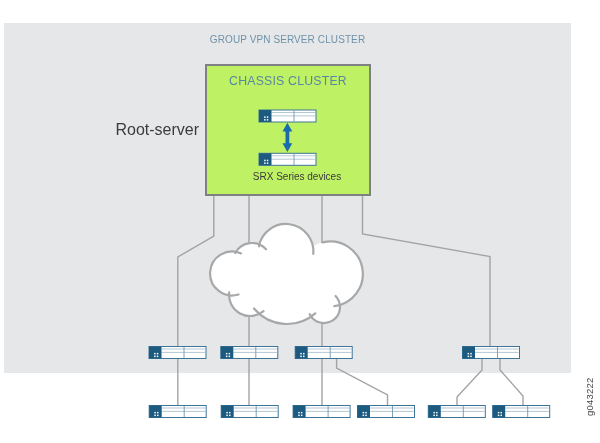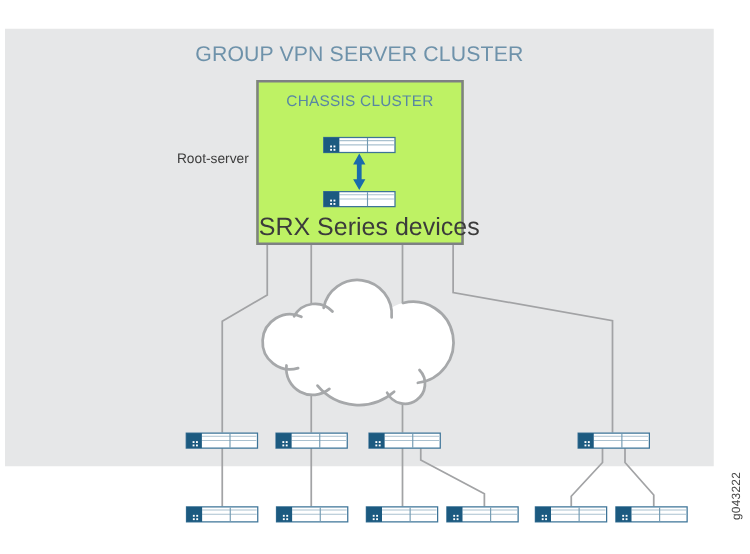--- a/index.html
+++ b/index.html
@@ -22,21 +22,21 @@
     width: 567px;
     height: 350px;
     background: var(--panel-gray, #e6e7e8);
   }
   #panel-title {
     position: absolute;
     left: 4px;
     top: 33.5px;
     width: 567px;
     text-align: center;
-    font-size: 17px;
+    font-size: 10px;
     letter-spacing: 0.1px;
     color: var(--title-blue, #6e92aa);
   }
   #chassis-box {
     position: absolute;
     left: 205px;
     top: 64px;
     width: 162px;
     height: 128px;
     background: #bef264;
@@ -50,33 +50,34 @@
     text-align: center;
     font-size: 12.3px;
     letter-spacing: 0.2px;
     color: var(--chassis-blue, #5886a3);
   }
   #chassis-caption {
     position: absolute;
     left: 0;
     top: 105px;
     width: 180px;
-    font-size: 20px;
+    text-align: center;
+    font-size: 10px;
     color: var(--text-dark, #3b3b3b);
   }
   .side-label {
     position: absolute;
     color: var(--text-dark, #3b3b3b);
     text-align: right;
   }
   #root-server-label {
     left: 40px;
     top: 121px;
     width: 159px;
-    font-size: 11px;
+    font-size: 16px;
   }
   #sub-servers-label {
     left: 20px;
     top: 345px;
     width: 111px;
     font-size: 13.5px;
   }
   #group-members-label {
     left: 2px;
     top: 397px;

